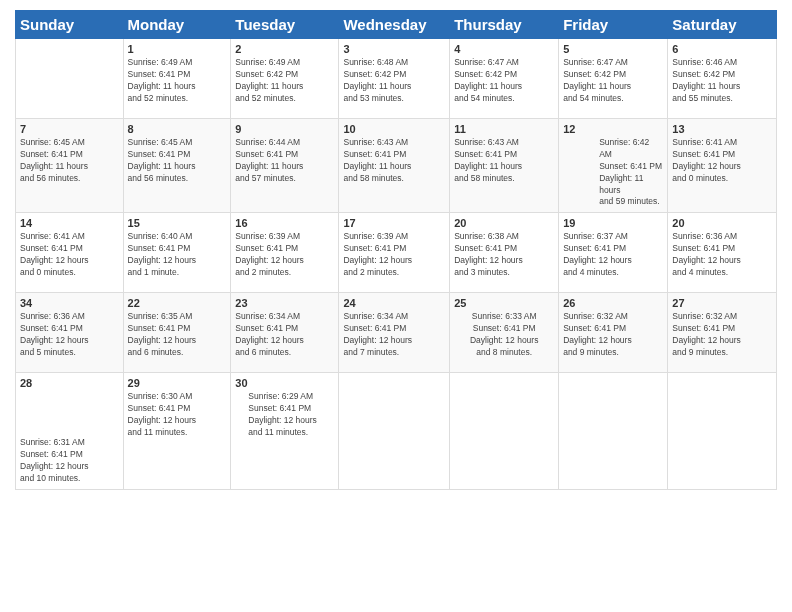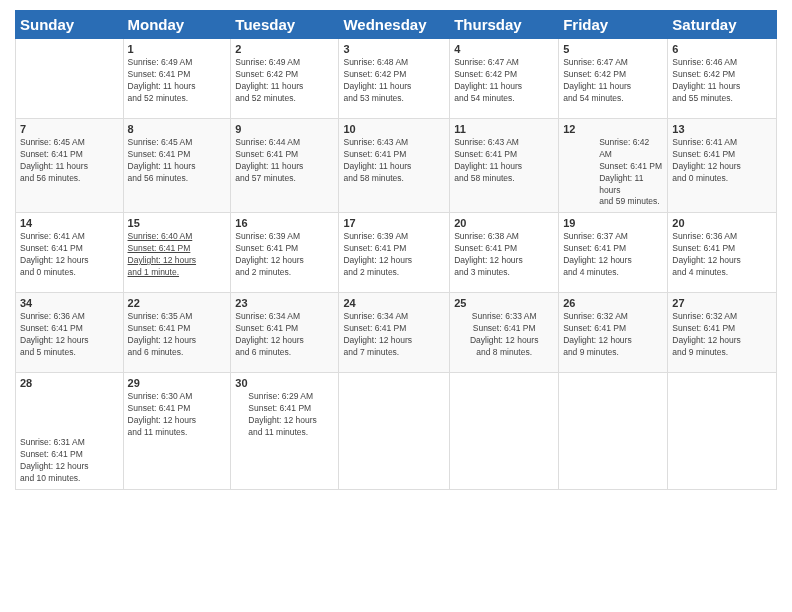--- a/index.html
+++ b/index.html
@@ -196,21 +196,21 @@
         <tr>
           <td>
             <span class="day-number">14</span>
             <div class="day-info" style="white-space: pre-line;">Sunrise: 6:41 AM
 Sunset: 6:41 PM
 Daylight: 12 hours
 and 0 minutes.</div>
           </td>
           <td>
             <span class="day-number">15</span>
-            <div class="day-info" style="white-space: pre-line; text-decoration: underline;">Sunrise: 6:40 AM
+            <div class="day-info" style="white-space: pre-line;">Sunrise: 6:40 AM
 Sunset: 6:41 PM
 Daylight: 12 hours
 and 1 minute.</div>
           </td>
           <td>
             <span class="day-number">16</span>
             <div class="day-info" style="white-space: pre-line;">Sunrise: 6:39 AM
 Sunset: 6:41 PM
 Daylight: 12 hours
 and 2 minutes.</div>

